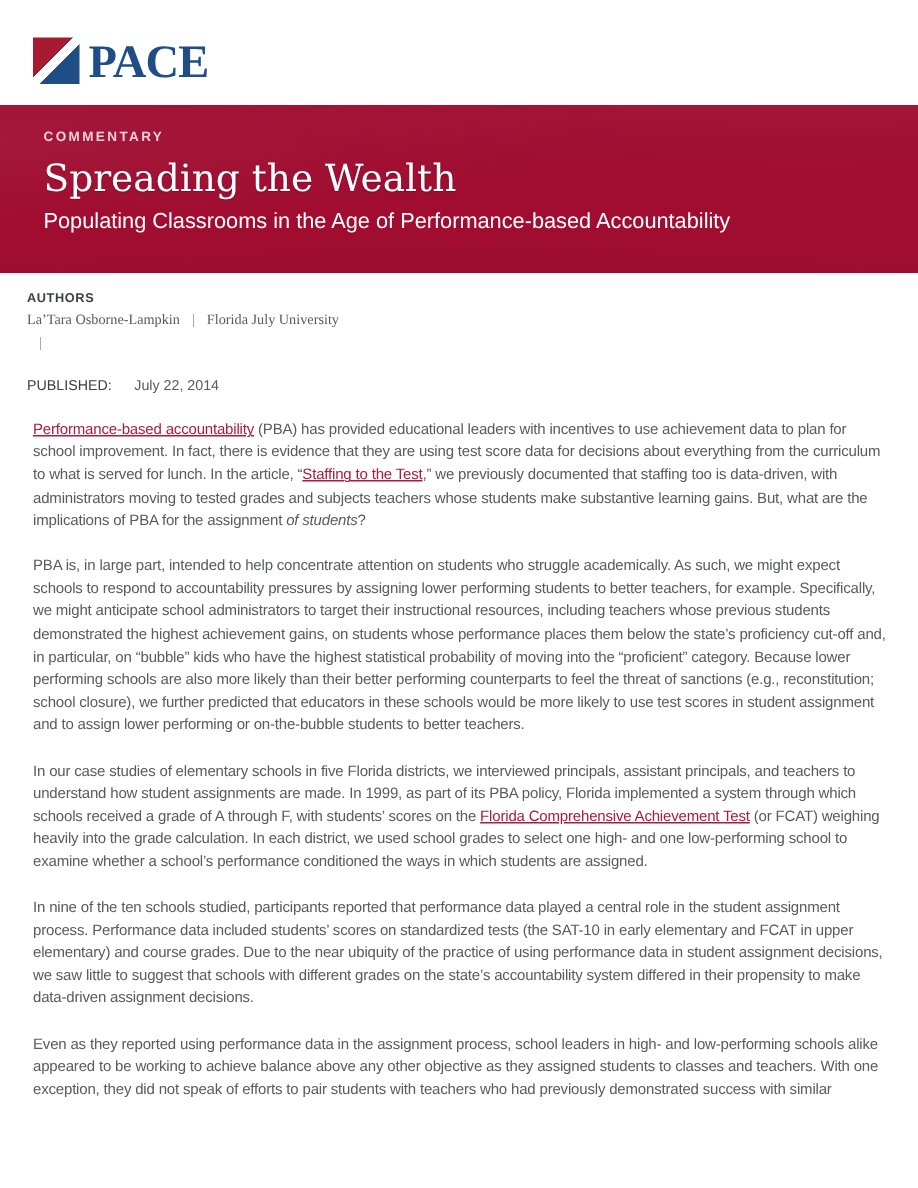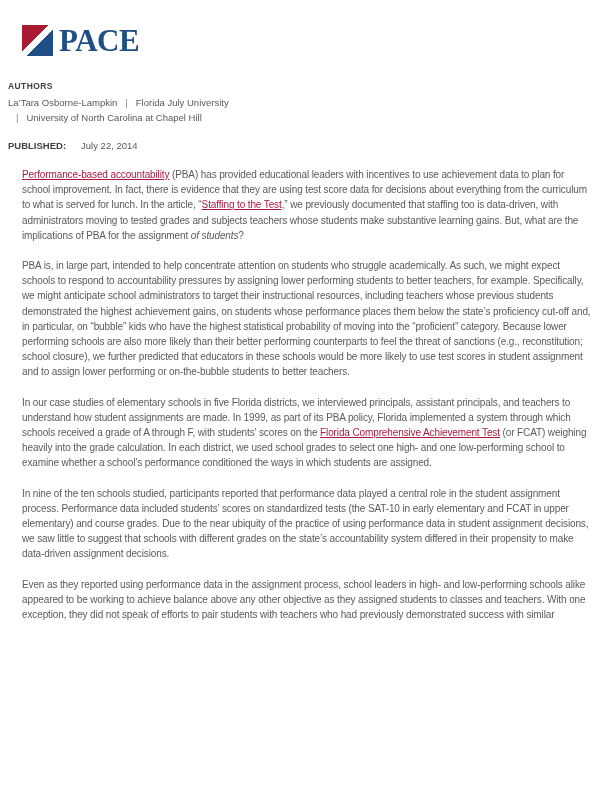--- a/index.html
+++ b/index.html
@@ -79,47 +79,48 @@
     position: relative;
     font-size: 14.5px;
     line-height: 18px;
     margin-top: 6px;
     font-weight: 400;
     color: #ffffff;
   }
 
   
   .meta {
-    padding: 11px 22px 0 8px;
+    padding: 11px 22px 0 18px;
     color: var(--body-text, #595a5c);
   }
   .meta-label {
     font-size: 8.5px;
     font-weight: 700;
     letter-spacing: 0.4px;
     color: var(--label-text, #3f4042);
     margin-bottom: 4px;
   }
   .author-row {
     display: flex;
     align-items: flex-start;
     font-size: 9.5px;
     line-height: 15px;
+    font-family: Liberation Serif, serif;
   }
   .author-sep { margin: 0 8px; color: #8a8b8e; }
   
   .author-row.row-1 .author-name { width: 66px; }
 
   .published-row {
     margin-top: 13px;
     font-size: 9.5px;
     line-height: 15px;
   }
   .published-label {
-    font-weight: 700;
+    font-weight: 400;
     color: var(--label-text, #3f4042);
     margin-top: 44px;
   }
   .published-date { color: var(--body-text, #595a5c); margin-left: 15px; }
 
   
   .article {
     padding: 0 20px 0 22px;
     margin-top: 14px;
   }
@@ -141,32 +142,36 @@
 
 <div class="page">
 
   <div class="header">
     <div class="logo">
       <div class="logo-mark"></div>
       <div class="logo-text">PACE</div>
     </div>
   </div>
 
+  <div class="banner">
+    <div class="banner-kicker">COMMENTARY</div>
+    <div class="banner-title">Spreading the Wealth</div>
+    <div class="banner-subtitle">Populating Classrooms in the Age of Performance-based Accountability</div>
+  </div>
 
   <div class="meta">
     <div class="meta-label">AUTHORS</div>
     <div>
         <div class="author-row row-0">
           <span class="author-name">La’Tara Osborne-Lampkin</span>
           <span class="author-sep">|</span>
           <span class="author-affil">Florida July University</span>
         </div>
         <div class="author-row row-1">
           <span class="author-sep">|</span>
-          <span class="author-affil">University of North Carolina at Chapel Hill</span>
         </div>
       </div>
     <div class="published-row">
       <span class="published-label">PUBLISHED:</span><span class="published-date">July 22, 2014</span>
     </div>
   </div>
 
   <div class="article">
       <p><a href="#">Performance-based accountability</a><span> (PBA) has provided educational leaders with incentives to use achievement data to plan for school improvement. In fact, there is evidence that they are using test score data for decisions about everything from the curriculum to what is served for lunch. In the article, “</span><a href="#">Staffing to the Test</a><span>,” we previously documented that staffing too is data-driven, with administrators moving to tested grades and subjects teachers whose students make substantive learning gains. But, what are the implications of PBA for the assignment </span><em>of students</em><span>?</span></p>
       <p><span>PBA is, in large part, intended to help concentrate attention on students who struggle academically.  As such, we might expect schools to respond to accountability pressures by assigning lower performing students to better teachers, for example. Specifically, we might anticipate school administrators to target their instructional resources, including teachers whose previous students demonstrated the highest achievement gains, on students whose performance places them below the state’s proficiency cut-off and, in particular, on “bubble” kids who have the highest statistical probability of moving into the “proficient” category. Because lower performing schools are also more likely than their better performing counterparts to feel the threat of sanctions (e.g., reconstitution; school closure), we further predicted that educators in these schools would be more likely to use test scores in student assignment and to assign lower performing or on-the-bubble students to better teachers.</span></p>

